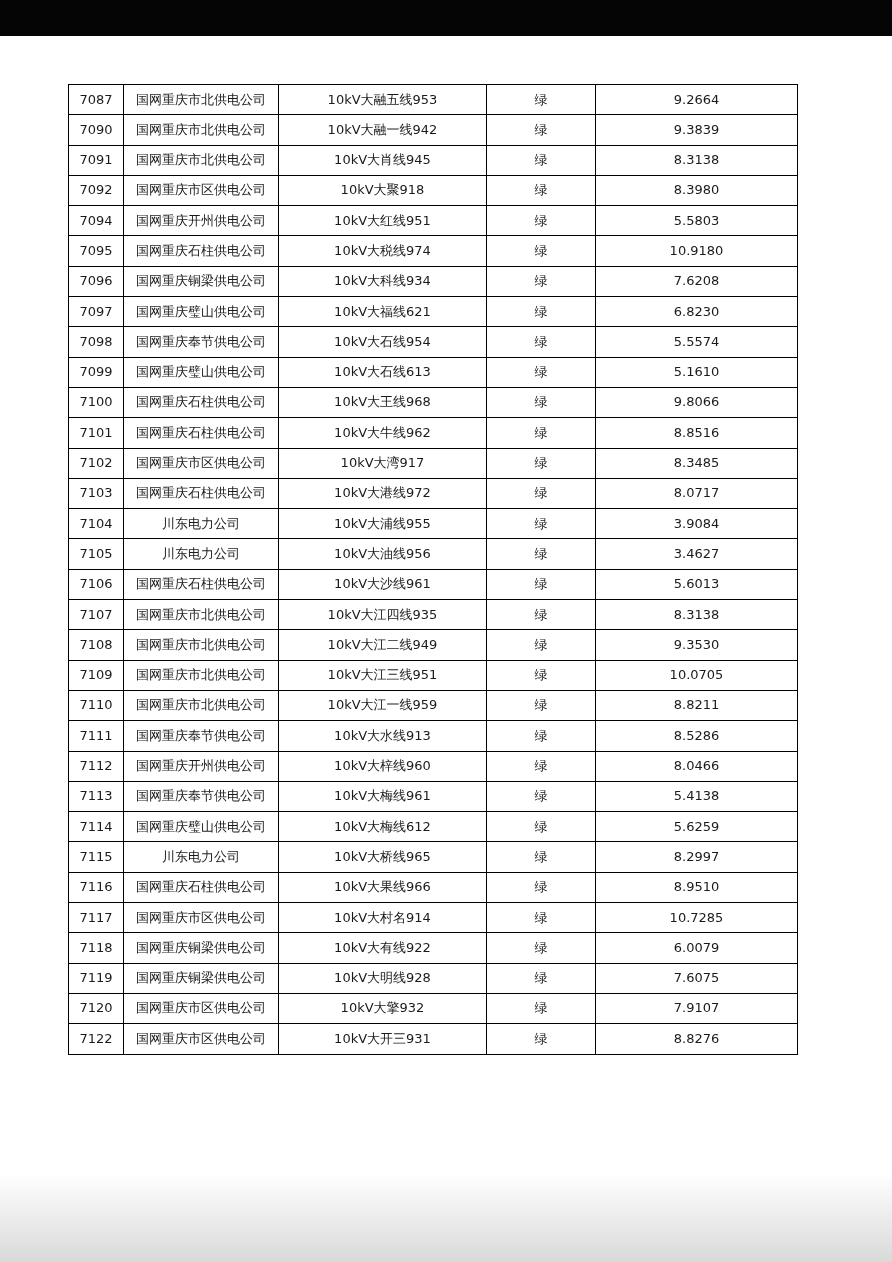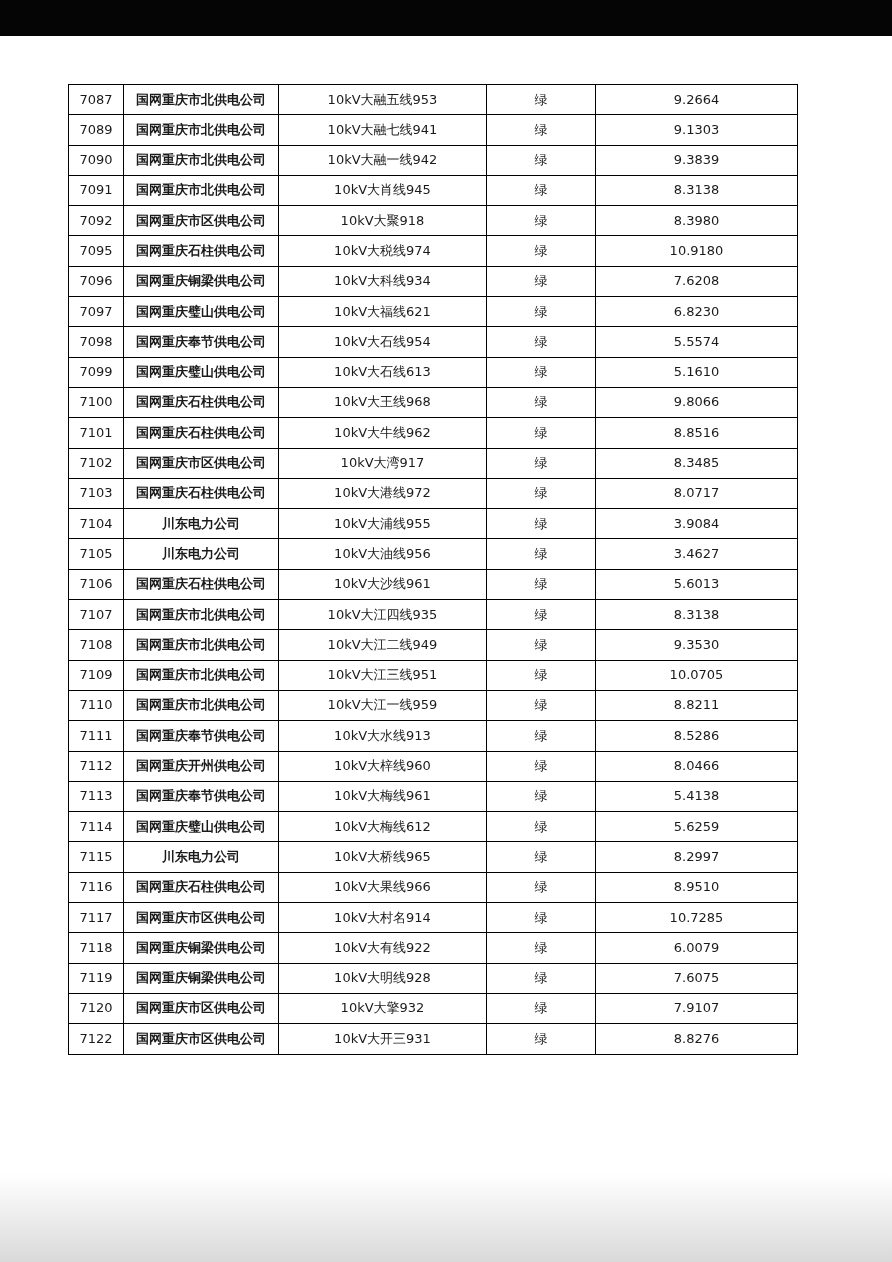--- a/index.html
+++ b/index.html
@@ -40,21 +40,21 @@
     height: 29.3px;
     padding: 0 4px;
     text-align: center;
     vertical-align: middle;
     font-size: 13px;
     line-height: 1.1;
     white-space: nowrap;
     overflow: hidden;
   }
   td.col-id    { font-size: 13px; }
-  td.col-company { font-size: 12.5px; font-weight: 700; }
+  td.col-company { font-size: 12.5px; font-weight: 400; }
   td.col-line  { font-size: 12.5px; font-weight: 500; }
   td.col-status{ font-size: 12.5px; font-weight: 500; }
   td.col-value { font-size: 13px; }
 </style>
 </head>
 <body>
 
 <div class="top-bar"></div>
 
 <div class="table-wrap">
@@ -68,46 +68,46 @@
     </colgroup>
     <tbody>
         <tr>
           <td class="col-id">7087</td>
           <td class="col-company">国网重庆市北供电公司</td>
           <td class="col-line">10kV大融五线953</td>
           <td class="col-status">绿</td>
           <td class="col-value">9.2664</td>
         </tr>
         <tr>
-          <td class="col-id">7089</td>
-          <td class="col-company">国网重庆市北供电公司</td>
-          <td class="col-line">10kV大融七线941</td>
-          <td class="col-status">绿</td>
-          <td class="col-value">9.1303</td>
-        </tr>
-        <tr>
           <td class="col-id">7090</td>
           <td class="col-company">国网重庆市北供电公司</td>
           <td class="col-line">10kV大融一线942</td>
           <td class="col-status">绿</td>
           <td class="col-value">9.3839</td>
         </tr>
         <tr>
           <td class="col-id">7091</td>
           <td class="col-company">国网重庆市北供电公司</td>
           <td class="col-line">10kV大肖线945</td>
           <td class="col-status">绿</td>
           <td class="col-value">8.3138</td>
         </tr>
         <tr>
           <td class="col-id">7092</td>
           <td class="col-company">国网重庆市区供电公司</td>
           <td class="col-line">10kV大聚918</td>
           <td class="col-status">绿</td>
           <td class="col-value">8.3980</td>
+        </tr>
+        <tr>
+          <td class="col-id">7094</td>
+          <td class="col-company">国网重庆开州供电公司</td>
+          <td class="col-line">10kV大红线951</td>
+          <td class="col-status">绿</td>
+          <td class="col-value">5.5803</td>
         </tr>
         <tr>
           <td class="col-id">7095</td>
           <td class="col-company">国网重庆石柱供电公司</td>
           <td class="col-line">10kV大税线974</td>
           <td class="col-status">绿</td>
           <td class="col-value">10.9180</td>
         </tr>
         <tr>
           <td class="col-id">7096</td>

